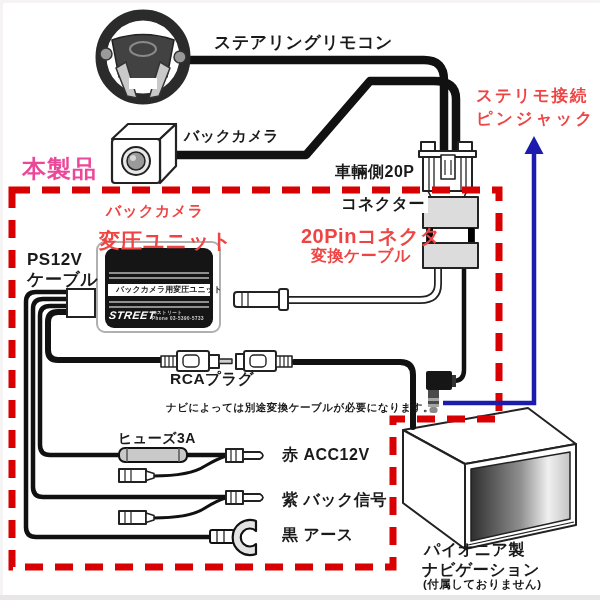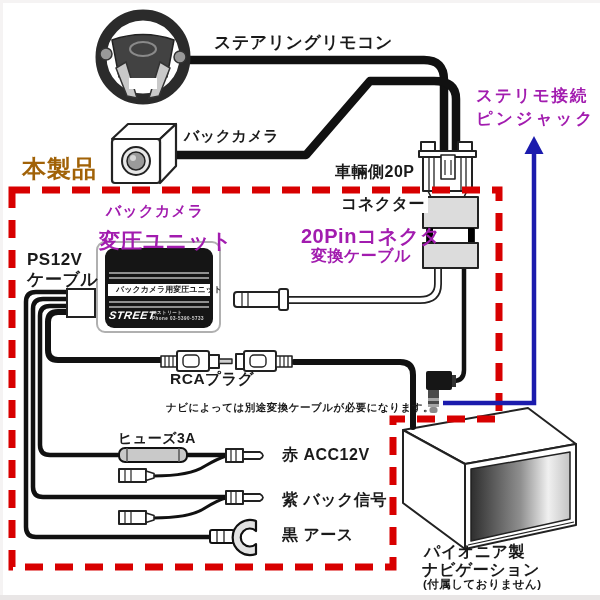--- a/index.html
+++ b/index.html
@@ -9,22 +9,22 @@
     box-shadow: inset 0 -5px 0 #e9e6e6, inset -4px 0 0 #efecec, inset 0 3px 0 #f5f3f3, inset 3px 0 0 #f5f3f3;
     font-family:"Liberation Sans", sans-serif;
     padding-left:44px;
   }
   svg{position:absolute;left:0;top:0;}
   .lbl{
     position:absolute;font-weight:bold;color:#1a1a1a;
     white-space:nowrap;line-height:1.2;letter-spacing:0.5px;
     font-family:"Liberation Sans", sans-serif;
   }
-  .blue{color:#a21caf;}
-  .red{color:#a16207;}
+  .blue{color:#ef4444;}
+  .red{color:#ec4899;}
   .center{text-align:center;}
   .white{color:#ffffff;}
 </style>
 </head>
 <body>
 
 <div id="stage">
 
 <svg width="600" height="600" viewBox="0 0 600 600">
   <defs>
@@ -242,17 +242,17 @@
 
 <div class="lbl" style="left:170px;top:370px;font-size:15.5px;">RCAプラグ</div>
 <div class="lbl" style="left:166px;top:401px;font-size:10.5px;">ナビによっては別途変換ケーブルが必要になります。</div>
 
 <div class="lbl" style="left:118px;top:430px;font-size:14px;">ヒューズ3A</div>
 
 <div class="lbl" style="left:282px;top:445px;font-size:16px;">赤 ACC12V</div>
 <div class="lbl" style="left:282px;top:490px;font-size:16px;">紫 バック信号</div>
 <div class="lbl" style="left:282px;top:525px;font-size:16px;">黒 アース</div>
 
-<div class="lbl" style="left:424px;top:542px;font-size:16px;">パイオニア製</div>
+<div class="lbl" style="left:424px;top:542px;font-size:16px;font-family:Liberation Mono, monospace;">パイオニア製</div>
 <div class="lbl" style="left:422px;top:560px;font-size:16px;">ナビゲーション</div>
 <div class="lbl" style="left:423px;top:578px;font-size:11.5px;">(付属しておりません)</div>
 
 </div>
 
 </body></html>

